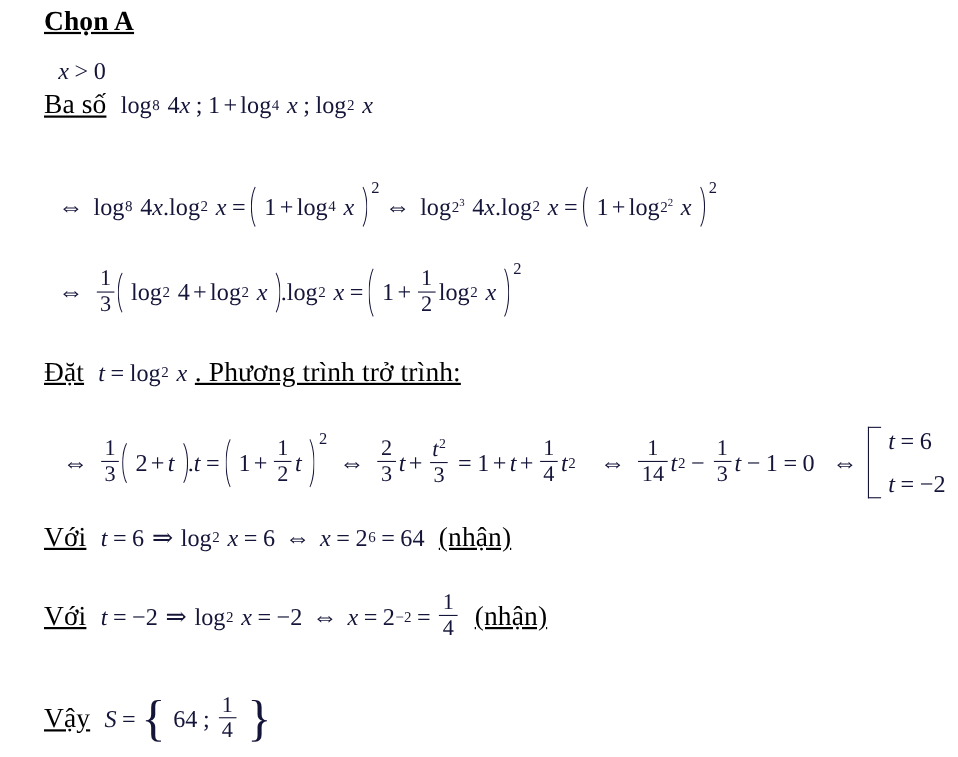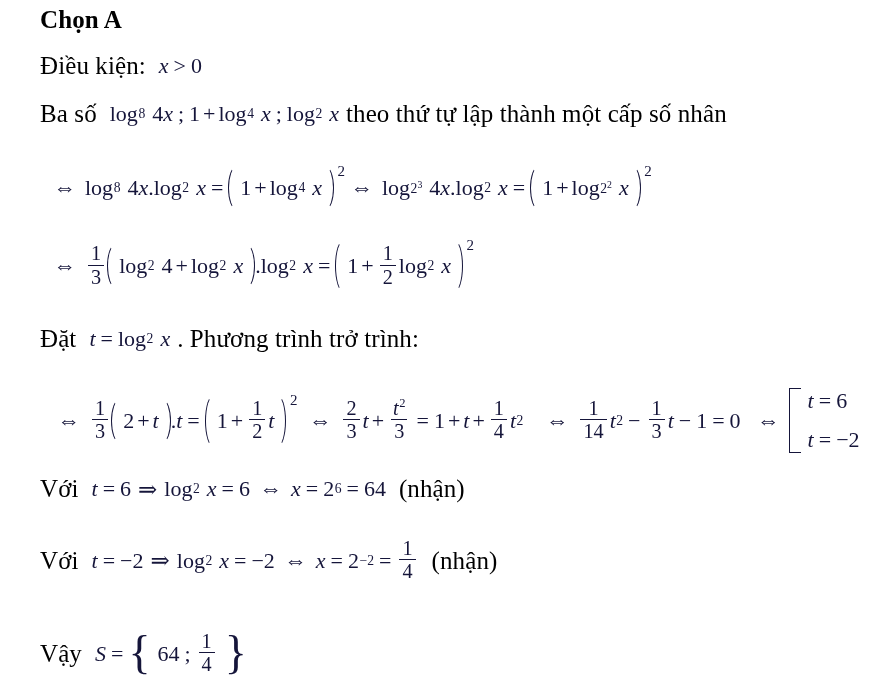--- a/index.html
+++ b/index.html
@@ -30,20 +30,21 @@
     display: flex;
     align-items: center;
   }
 
   
   .prose {
     font-family: "Liberation Serif", "DejaVu Serif", serif;
     font-size: 25px;
     color: #000;
     letter-spacing: 0.1px;
+    text-decoration: underline;
   }
   .prose.bold { font-weight: bold; font-size: 25px; }
 
   
   .math {
     font-family: "Liberation Serif", "DejaVu Serif", serif;
     font-size: 22px;
     color: #15153a;
     display: inline-flex;
     align-items: center;
@@ -175,30 +176,29 @@
 </head>
 <body>
 
 <div class="page">
 
   <div class="line" style="top:6px;">
     <span class="prose bold">Chọn A</span>
   </div>
 
   <div class="line" style="top:52px;">
-    <span class="prose">Điều kiện:</span>
     <span class="gap-md"></span>
     <span class="math">
       <span class="it">x</span>
       <span class="op">&gt;</span>
       <span class="up">0</span>
     </span>
   </div>
 
-  <div class="line" style="top:100px;">
+  <div class="line" style="top:82px;">
     <span class="prose">Ba số</span>
     <span class="gap-md"></span>
 
     <span class="math">
       <span class="up">log</span>
         <sub class="s">8</sub>
       <span class="gap-sm"></span>
       <span class="up">4</span>
         <span class="it">x</span>
       <span class="sep">;</span>
@@ -209,21 +209,20 @@
       <span class="gap-sm"></span>
       <span class="it">x</span>
       <span class="sep">;</span>
       <span class="up">log</span>
         <sub class="s">2</sub>
       <span class="gap-sm"></span>
       <span class="it">x</span>
     </span>
 
     <span class="gap-sm"></span>
-    <span class="prose">theo thứ tự lập thành một cấp số nhân</span>
   </div>
 
   <div class="line" style="top:166px; left:44px;">
     <span class="math">
       <span class="iff">⇔</span>
 
       <span class="up">log</span>
         <sub class="s">8</sub>
       <span class="gap-sm"></span>
       <span class="up">4</span>

